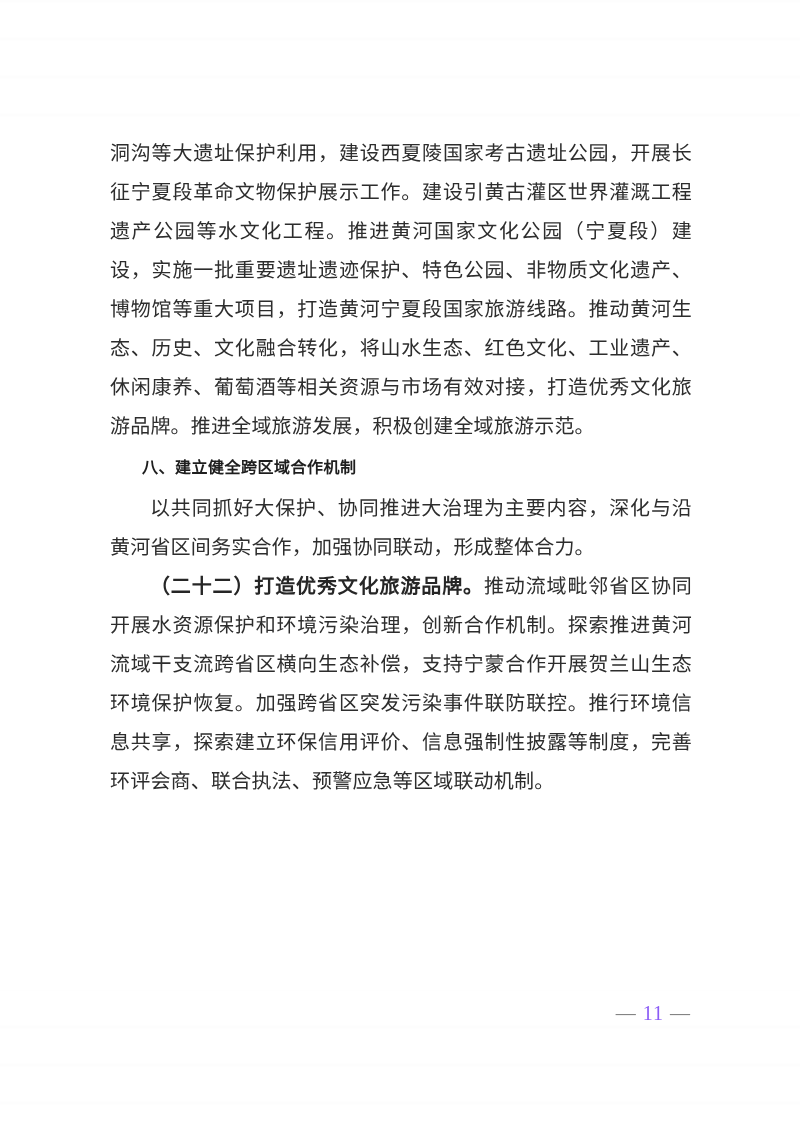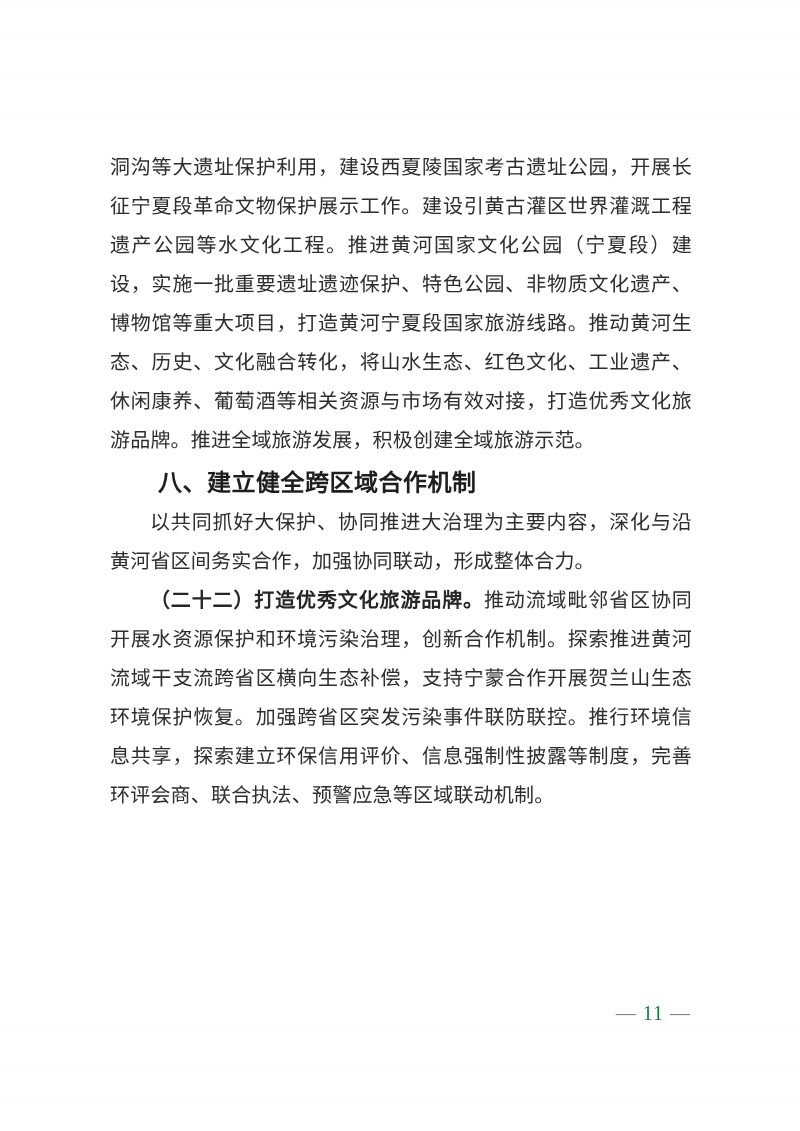--- a/index.html
+++ b/index.html
@@ -30,38 +30,38 @@
   .scan-noise-mask {
     position: absolute;
     left: 0; top: 130px;
     width: 800px; height: 860px;
     background: #ffffff;
     pointer-events: none;
   }
   .content {
     position: absolute;
     left: 110px;
-    top: 148px;
+    top: 134px;
     width: 582px;
     color: #2d2d2d;
   }
   p.body-par {
     margin: 0;
     font-size: 20px;
     line-height: 39px;
     text-align: justify;
     text-justify: inter-character;
     letter-spacing: 0.2px;
     color: #2d2d2d;
   }
   p.indent-2em { text-indent: 2em; }
   h2.section-heading {
     margin: 4px 0 0 0;
-    font-family: Liberation Serif, serif;
-    font-size: 24px;
+    font-family: Liberation Mono, monospace;
+    font-size: 16px;
     line-height: 39px;
     font-weight: bold;
     text-indent: 2em;
     color: #1e1e1e;
     letter-spacing: 0.5px;
   }
   .lead-bold {
     font-weight: bold;
     color: #262626;
   }
@@ -74,21 +74,21 @@
     color: #1d1d2b;
     letter-spacing: 1px;
     white-space: nowrap;
   }
   .page-number .dash {
     color: #7d7d7d;
     font-weight: normal;
     padding: 0 6px;
   }
   .page-number .num {
-    color: #15803d;
+    color: #8b5cf6;
   }
 </style>
 </head>
 <body>
 
 <div class="scan-noise"></div>
 <div class="scan-noise-mask"></div>
 
 <div class="content">
 

